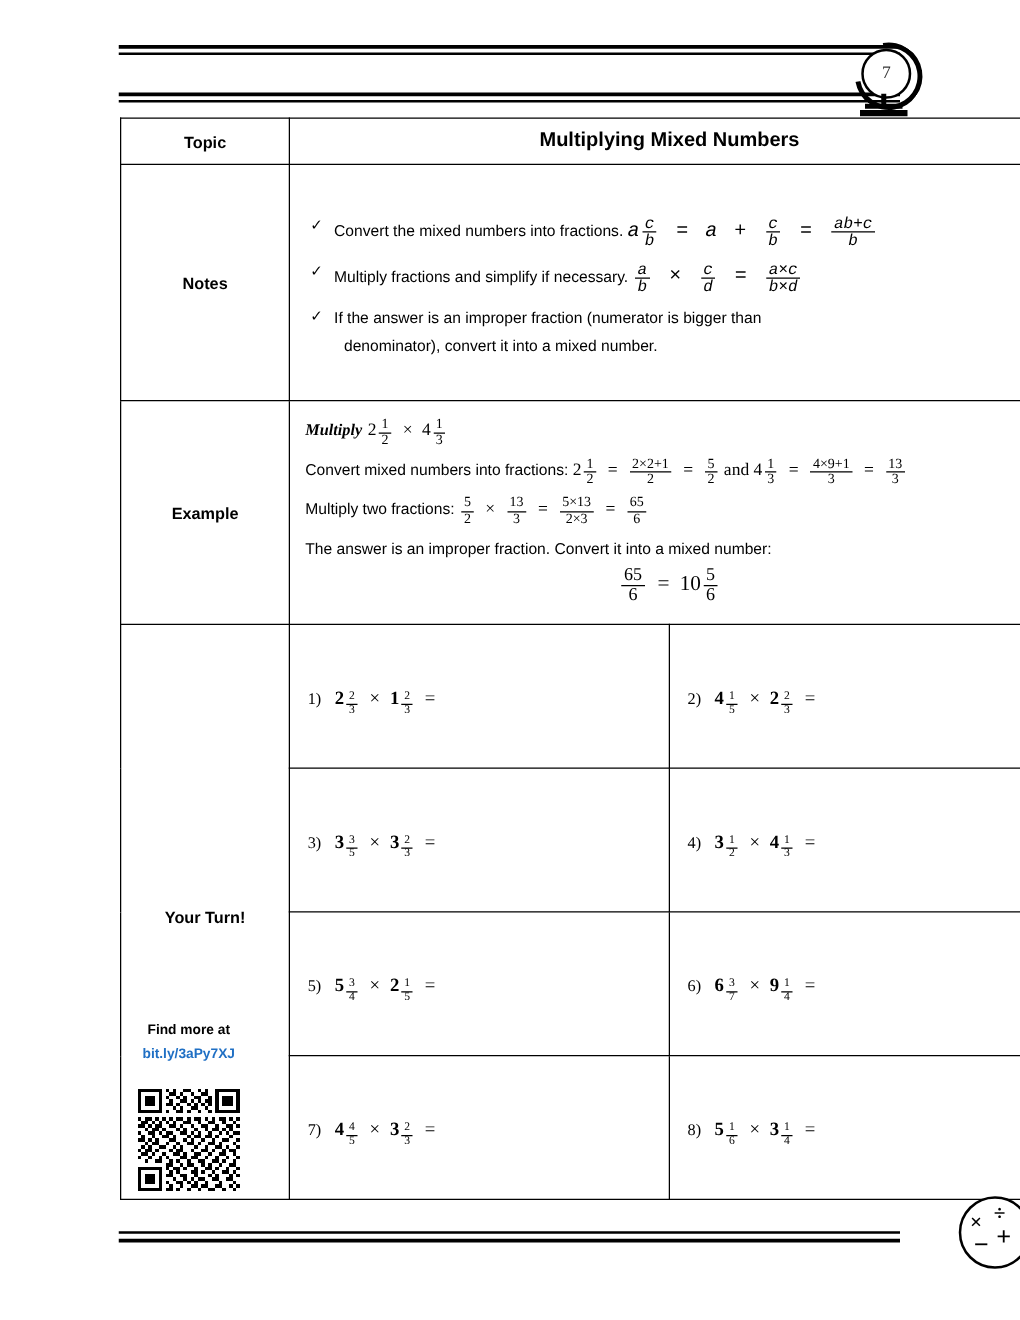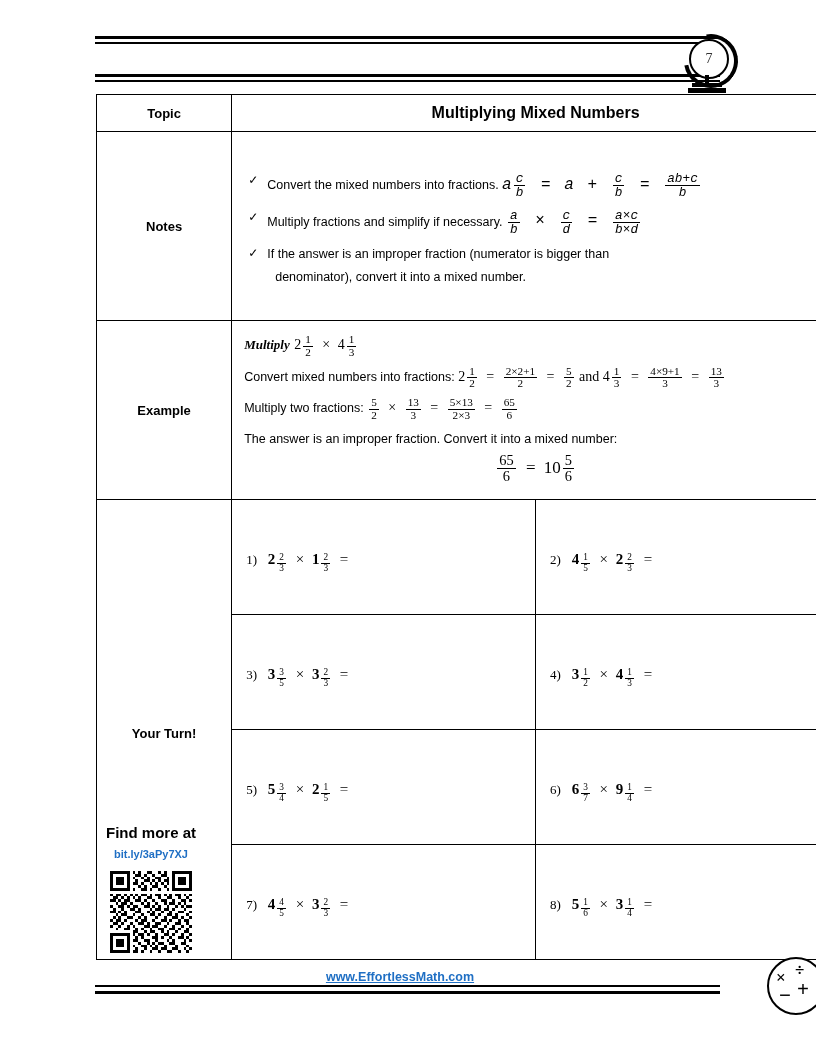--- a/index.html
+++ b/index.html
@@ -72,22 +72,22 @@
   .ex-title{font-size:13px;font-weight:bold;font-style:italic;font-family:Liberation Serif, serif;}
   .ex-line{font-size:12.5px;margin-top:7px;line-height:1.6;}
   .ex-center{text-align:center;margin-top:4px;}
   .big{font-size:17px;}
   .big .frac .n,.big .frac .d{font-size:.85em;}
 
   
   .yt-label-cell{width:108px;vertical-align:top;padding:0;position:relative;}
   .yt-top{text-align:center;font-weight:bold;font-size:13px;padding:7px 0 0 0;}
   .findmore{position:absolute;left:0;bottom:6px;width:108px;text-align:center;}
-  .fm-txt{font-size:15px;font-weight:bold;margin-bottom:7px;text-align:center;}
-  .fm-link{font-size:11px;color:#1F6FC4;font-weight:bold;text-decoration:none;margin-bottom:11px;display:block;}
+  .fm-txt{font-size:11px;font-weight:bold;margin-bottom:7px;text-align:center;}
+  .fm-link{font-size:11px;color:#1F6FC4;font-weight:bold;text-decoration:none;margin-bottom:22px;display:block;}
   .qr{width:82px;height:82px;margin:6px auto 0 auto;display:block;}
 
   .prob-cell{width:239px;height:104px;vertical-align:top;padding:10px 0 0 14px;}
   .prob{font-size:15px;font-family:"Liberation Serif",serif;white-space:nowrap;}
   .prob .num{font-size:13px;margin-right:7px;font-style:normal;}
   .prob .frac .n,.prob .frac .d{font-size:.62em;}
   .prob b{font-weight:bold;font-style:normal;}
 
   
   .footer{position:absolute;left:95px;top:985px;width:625px;height:30px;}
@@ -556,21 +556,20 @@
           <span class="op">×</span>
           <b>3</b><span class="frac"><span class="n">1</span><span class="d">4</span></span>
           <span class="op">=</span>
         </div>
       </td>
     </tr>
   </tbody>
     </table>
 
   <div class="footer">
-    <a class="flink" href="#">www.EffortlessMath.com</a>
     <div class="fline f1"></div>
     <div class="fline f2"></div>
     <div class="mathlogo">
       <span class="ml-x">×</span>
       <span class="ml-div">÷</span>
       <span class="ml-plus">+</span>
       <span class="ml-minus">−</span>
     </div>
   </div>
 

